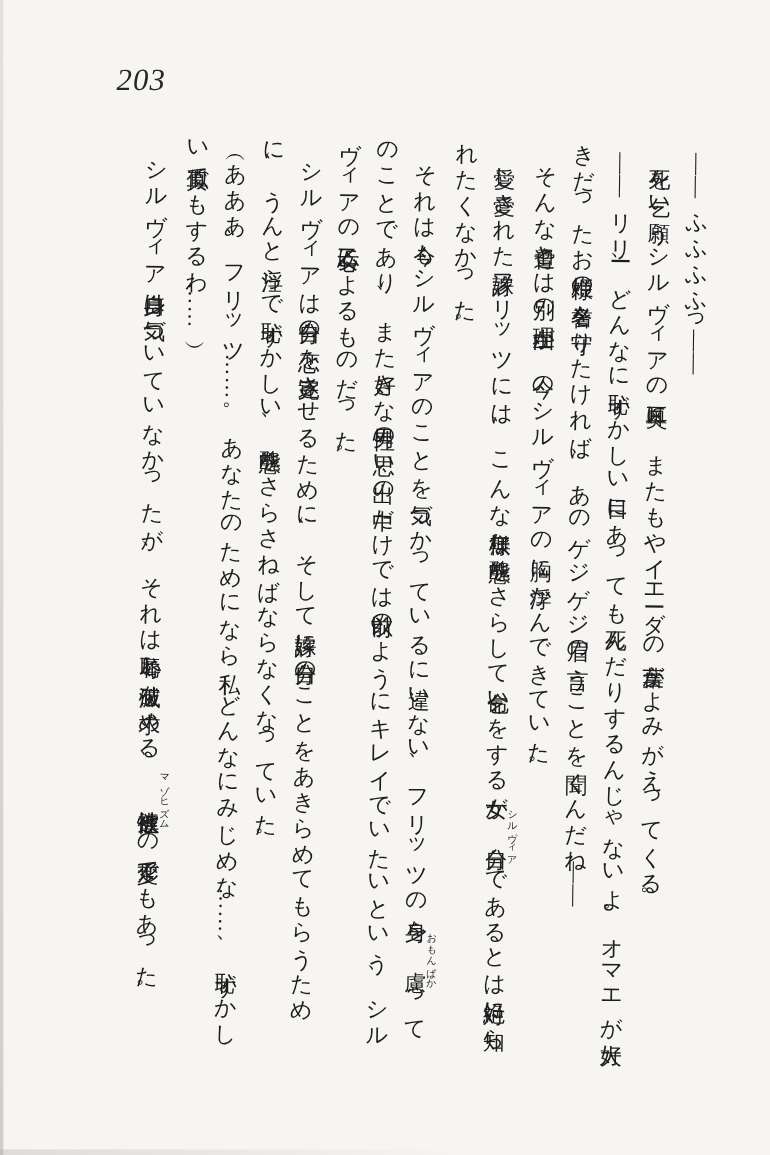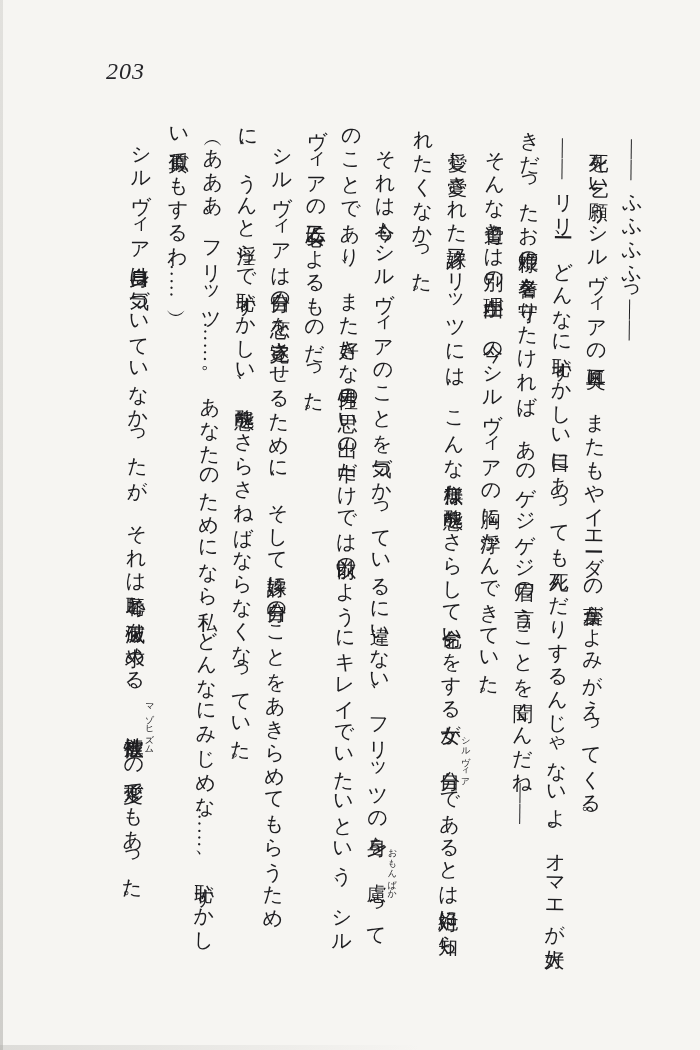--- a/index.html
+++ b/index.html
@@ -24,21 +24,21 @@
   }
   .bottom-edge {
     position: absolute; left: 0; bottom: 0;
     width: 60%; height: 5px;
     background: linear-gradient(90deg, #aeada9, rgba(174,173,169,0));
     opacity: 0.35;
   }
   .page-number {
     position: absolute; left: 106px; top: 58px;
     font-style: italic;
-    font-size: 24px;
+    font-size: 28px;
     letter-spacing: 1px;
     color: #26262a;
   }
   .text-block {
     position: absolute; top: 116px; right: 54px;
     width: 560px; height: 838px;
     writing-mode: vertical-rl;
     text-orientation: mixed;
     font-size: 20px;
     line-height: 34.5px;

